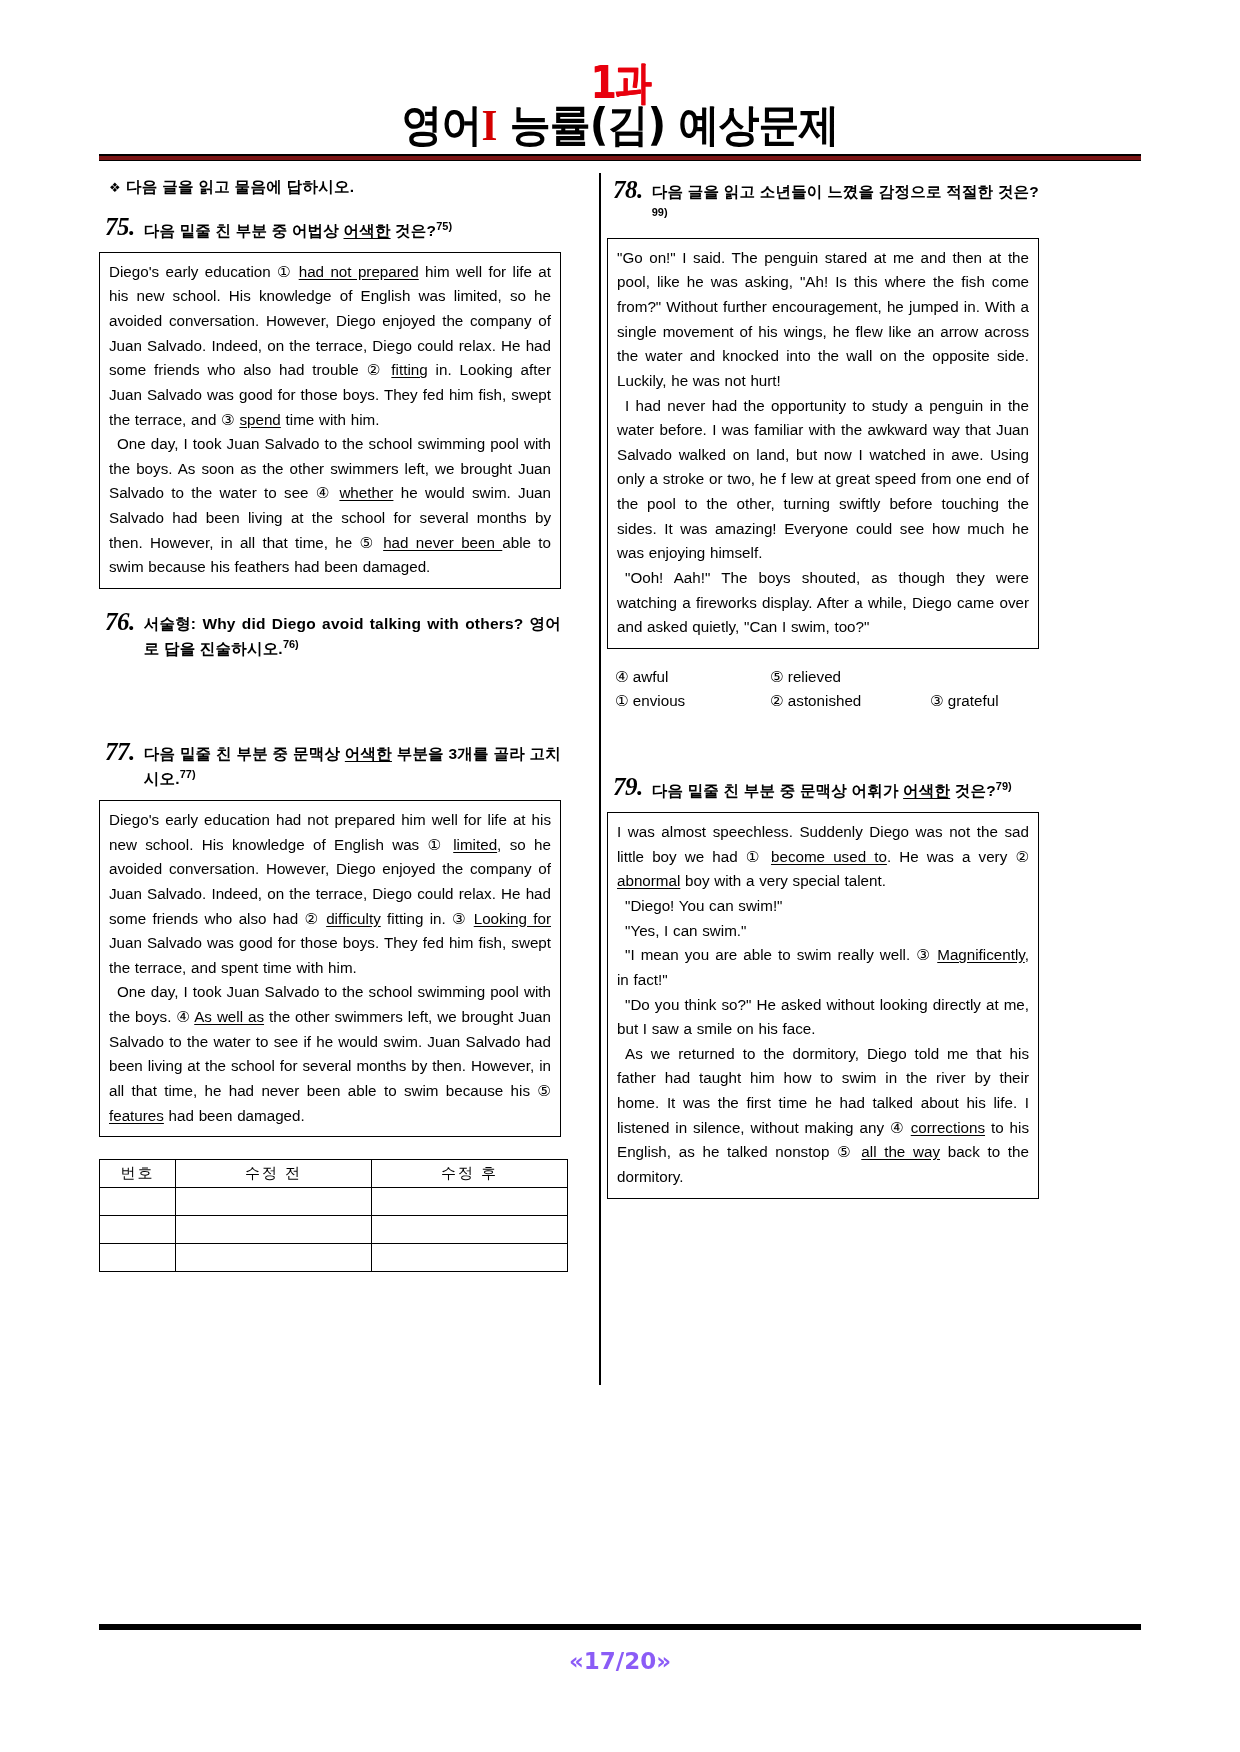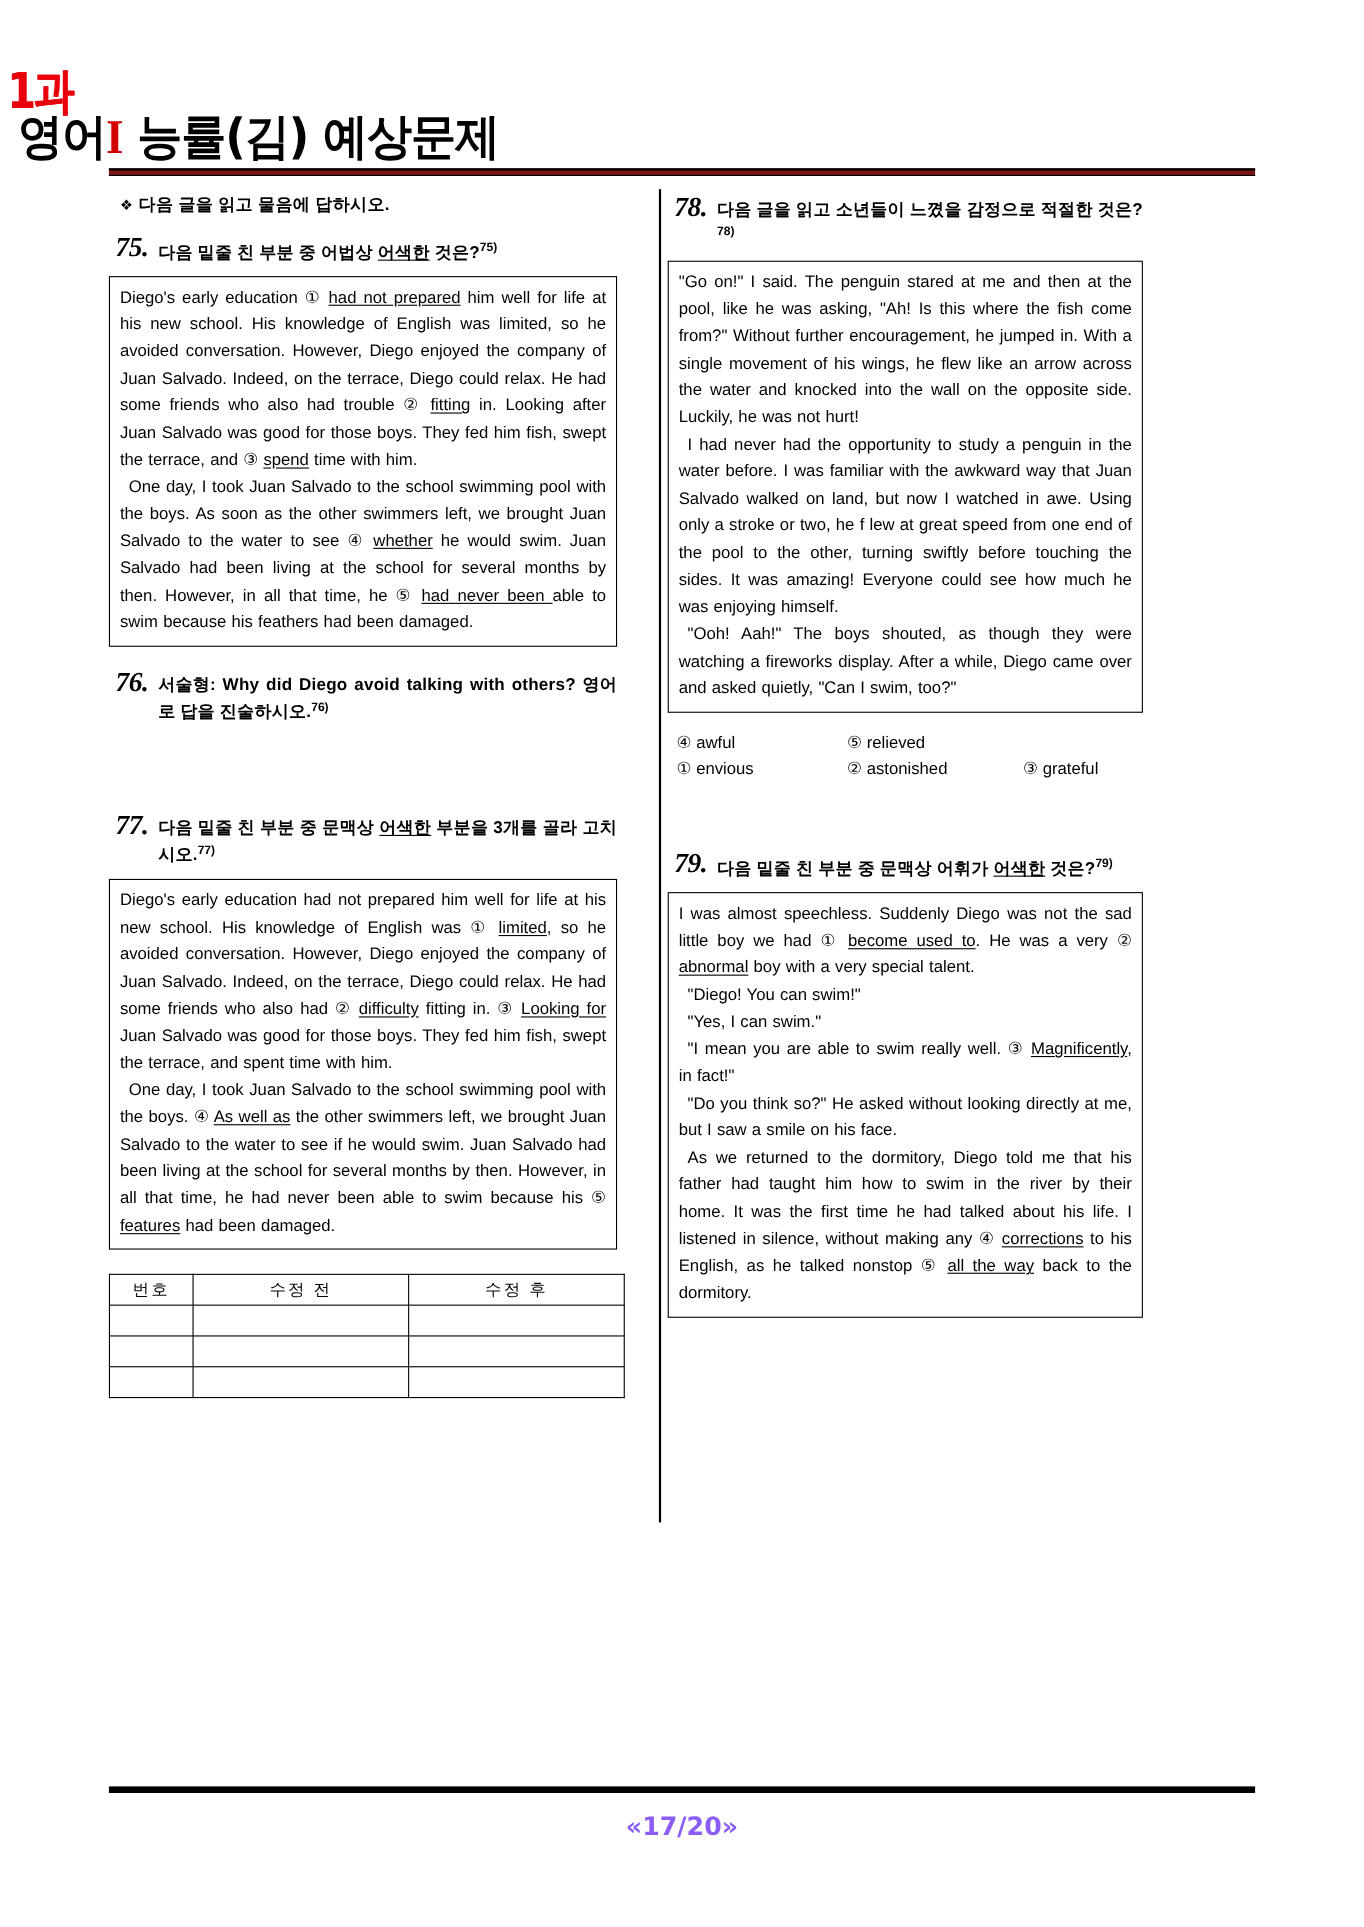--- a/index.html
+++ b/index.html
@@ -16,20 +16,21 @@
 
   .page {
     position: relative;
     width: 1240px;
     height: 1752px;
     padding: 0;
   }
 
   
   .header {
+    text-align: center;
     padding-top: 62px;
   }
   .lesson-tag {
     font-family: "DejaVu Sans", sans-serif;
     font-size: 45px;
     font-weight: bold;
     color: #e8000d;
     letter-spacing: -2px;
     line-height: 0.95;
     transform: scaleX(0.82);
@@ -284,21 +285,21 @@
         </tbody>
       </table>
 
     </div>
 
     <div class="col col-right">
 
       <div class="q-head" style="margin-top:6px">
         <div class="q-num">78.</div>
         <div class="q-text justify">
-          <span>다음 글을 읽고 소년들이 느꼈을 감정으로 적절한 것은?</span><span class="sup-ref">78)</span>
+          <span>다음 글을 읽고 소년들이 느꼈을 감정으로 적절한 것은?</span><span class="sup-ref">99)</span>
         </div>
       </div>
       <div class="passage">
         <p>"Go on!" I said. The penguin stared at me and then at the pool, like he was asking, "Ah! Is this where the fish come from?" Without further encouragement, he jumped in. With a single movement of his wings, he flew like an arrow across the water and knocked into the wall on the opposite side. Luckily, he was not hurt!</p>
         <p class="indent">I had never had the opportunity to study a penguin in the water before. I was familiar with the awkward way that Juan Salvado walked on land, but now I watched in awe. Using only a stroke or two, he f lew at great speed from one end of the pool to the other, turning swiftly before touching the sides. It was amazing! Everyone could see how much he was enjoying himself.</p>
         <p class="indent">"Ooh! Aah!" The boys shouted, as though they were watching a fireworks display. After a while, Diego came over and asked quietly, "Can I swim, too?"</p>
       </div>
 
       <div class="choices">
         <div class="choice-row">

